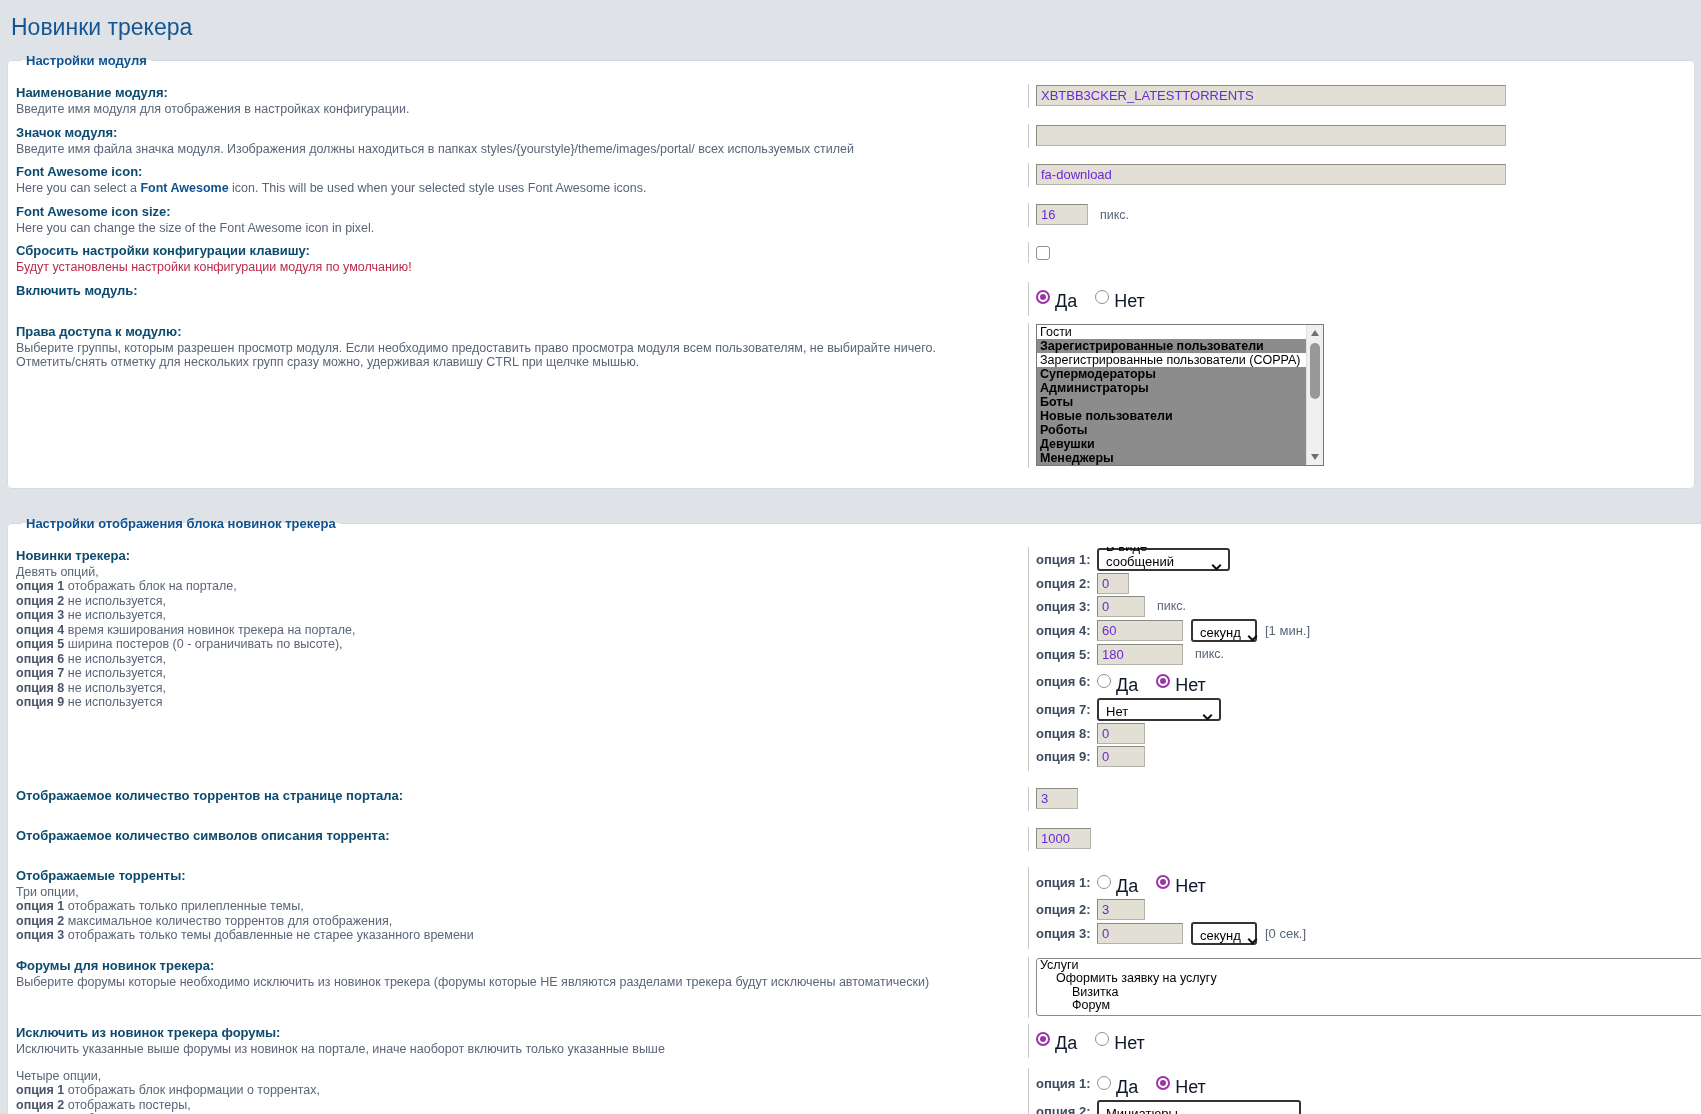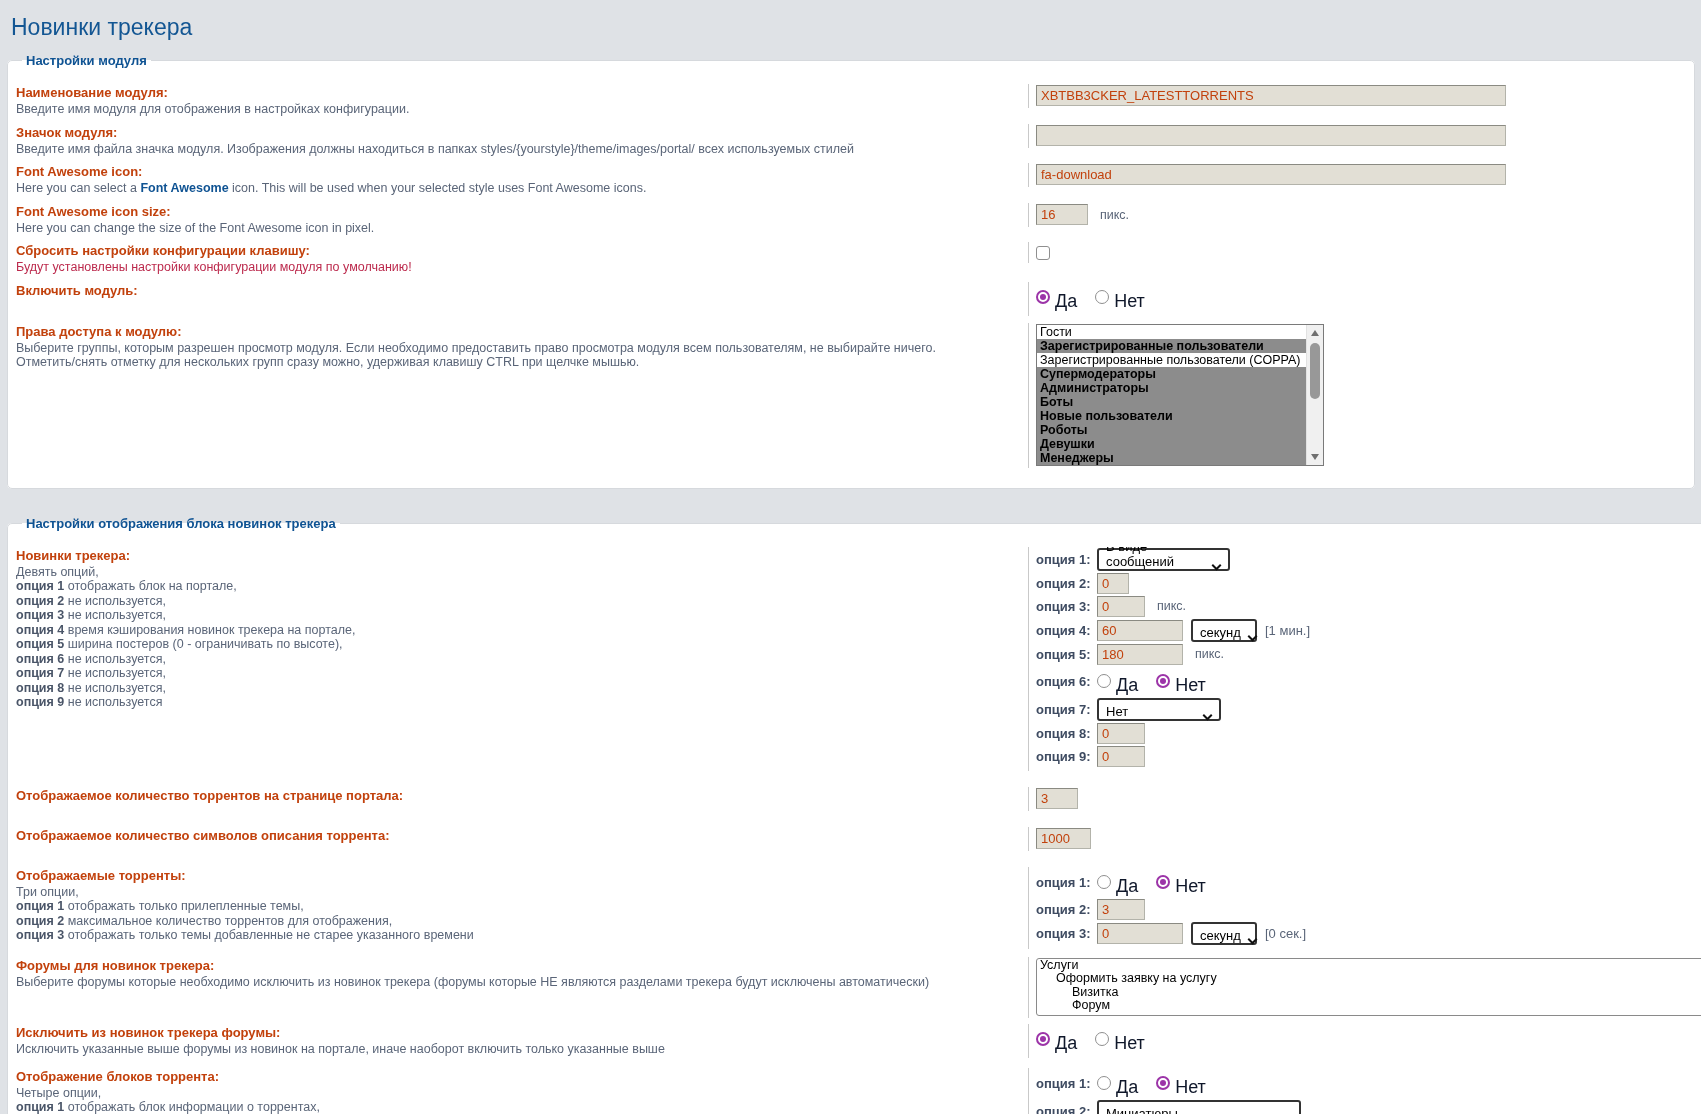--- a/index.html
+++ b/index.html
@@ -25,32 +25,32 @@
     margin-left:6px; padding:0 4px;
   }
   dl.row { overflow:hidden; margin:4px 0 7px 0; }
   dl.row dt { float:left; width:1005px; padding-top:1px; }
   dl.row dd {
     margin-left:1012px;
     border-left:1px solid #C9C9C9;
     padding:1px 0 2px 7px;
     min-height:20px;
   }
-  .lbl { font-weight:bold; color:#c2410c; font-size:13px; line-height:15px; margin-bottom:2px; }
+  .lbl { font-weight:bold; color:#0c4a6e; font-size:13px; line-height:15px; margin-bottom:2px; }
   .exp { color:#5A6578; font-size:12.5px; line-height:14.5px; }
   .exp b { color:#4A5568; }
   .warn { color:#BC2A4D; font-size:12.5px; line-height:14.5px; }
   a.falink { color:#0F5393; font-weight:bold; text-decoration:none; cursor:pointer; }
 
   input.inp {
     background:#E2DFD5;
     border:1px solid #B3B3AA;
     border-top-color:#8A8A82; border-left-color:#8A8A82;
     font-family:"Liberation Sans", sans-serif;
-    font-size:13px; color:#c2410c;
+    font-size:13px; color:#6d28d9;
     height:21px; padding:1px 4px;
   }
   .w470{width:470px} .w60{width:52px} .w42{width:42px} .w32{width:32px}
   .w48{width:48px} .w55{width:55px} .w65{width:86px}
 
   .unit { margin-left:12px; color:#5A6578; font-size:12.5px; }
   .note { margin-left:8px; color:#5A6578; font-size:13px; }
 
   .cb {
     display:inline-block; width:14px; height:14px;
@@ -369,21 +369,20 @@
         <span class="radio on"></span>
           <span class="rlbl">Да</span>
         <span class="radio"></span>
           <span class="rlbl">Нет</span>
       </div>
     </dd>
   </dl>
 
   <dl class="row mb6">
     <dt>
-      <div class="lbl">Отображение блоков торрента:</div>
       <div class="exp">Четыре опции,</div>
       <div class="exp"><b>опция 1</b><span> отображать блок информации о торрентах,</span></div>
       <div class="exp"><b>опция 2</b><span> отображать постеры,</span></div>
       <div class="exp"><b>опция 3</b><span> отображать скриншоты,</span></div>
 
     </dt>
     <dd>
       <div class="orow">
         <span class="olbl">опция 1:</span>
         <span class="radio"></span>

